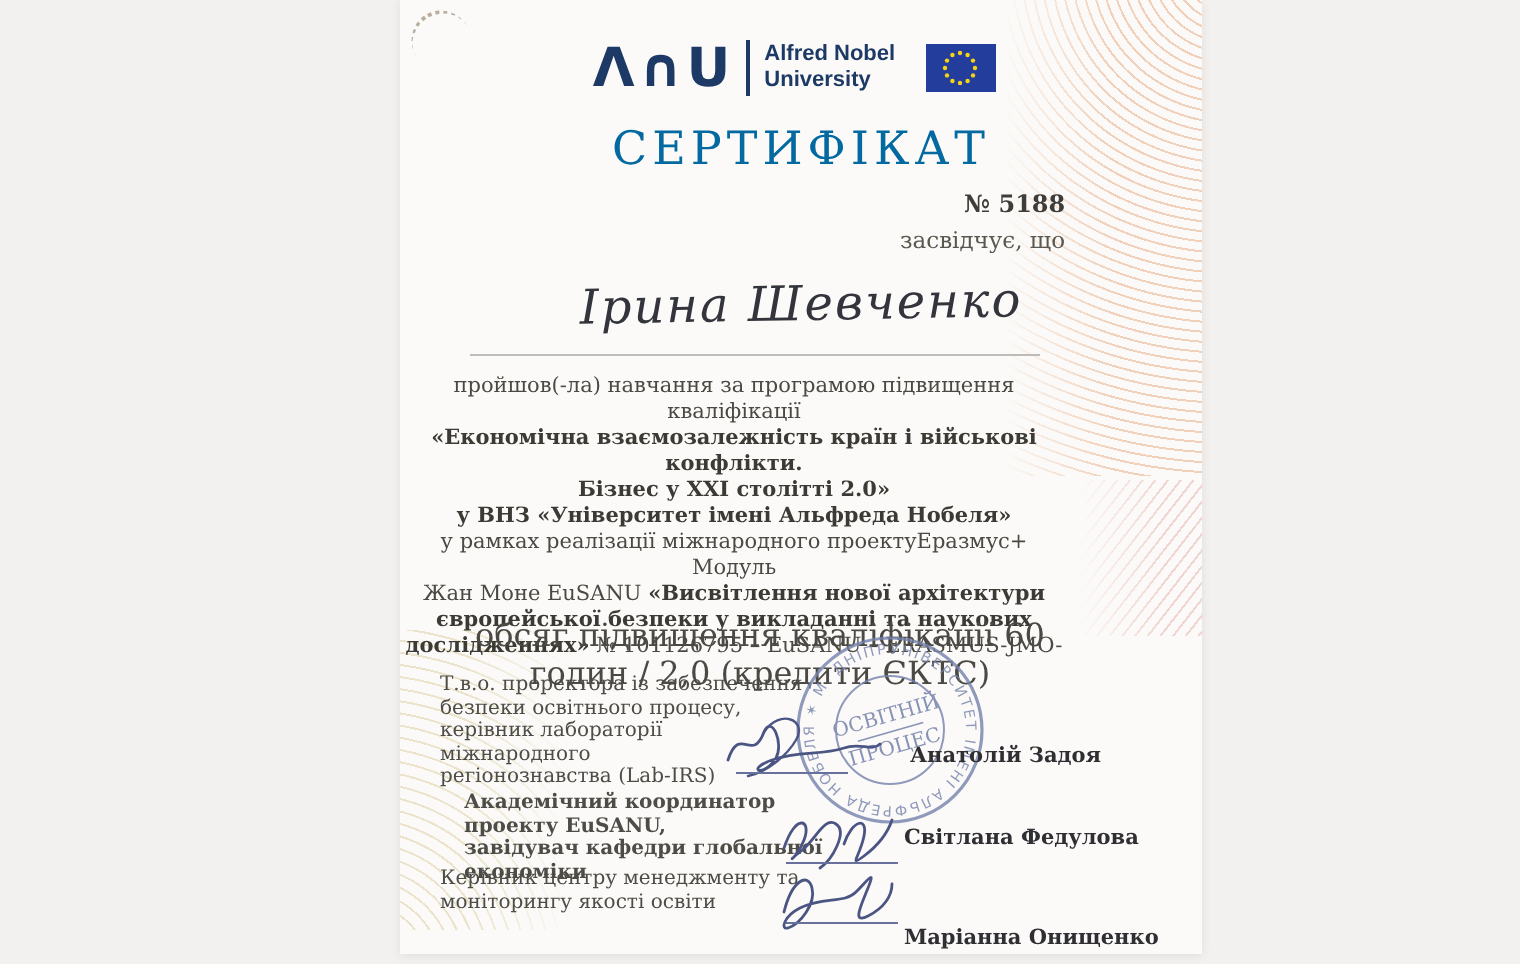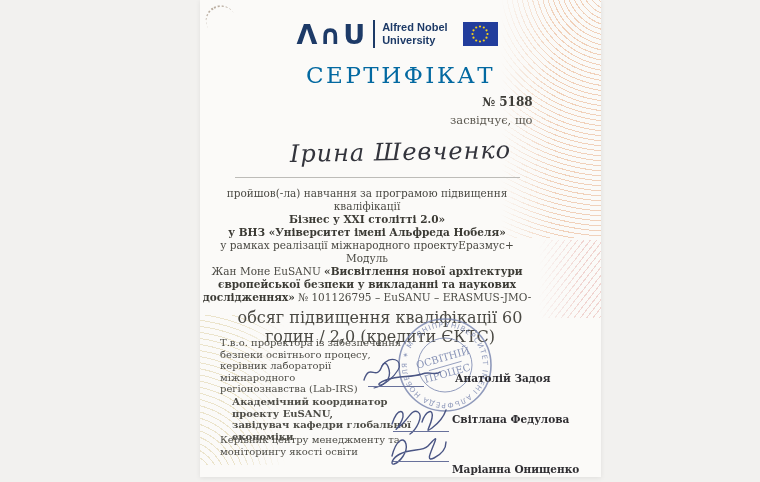--- a/index.html
+++ b/index.html
@@ -133,20 +133,21 @@
 
   <div class="title">СЕРТИФІКАТ</div>
   <div class="number">№ 5188</div>
   <div class="attest">засвідчує, що</div>
 
   <div class="recipient">Ірина Шевченко</div>
   <div class="name-rule"></div>
 
   <div class="body">
     <div>пройшов(-ла) навчання за програмою підвищення кваліфікації</div>
+    <div class="b">«Економічна взаємозалежність країн і військові конфлікти.</div>
     <div class="b">Бізнес у XXI столітті 2.0»</div>
     <div class="b">у ВНЗ «Університет імені Альфреда Нобеля»</div>
     <div>у рамках реалізації міжнародного проектуЕразмус+ Модуль</div>
     <div><span>Жан Моне EuSANU </span><span class="b">«Висвітлення нової архітектури</span></div>
     <div class="b">європейської безпеки у викладанні та наукових</div>
     <div><span class="b">дослідженнях»</span><span> № 101126795 – EuSANU – ERASMUS-JMO-</span></div>
   </div>
 
   <div class="volume">обсяг підвищення кваліфікації 60 годин / 2,0 (кредити ЄКТС)</div>
 

